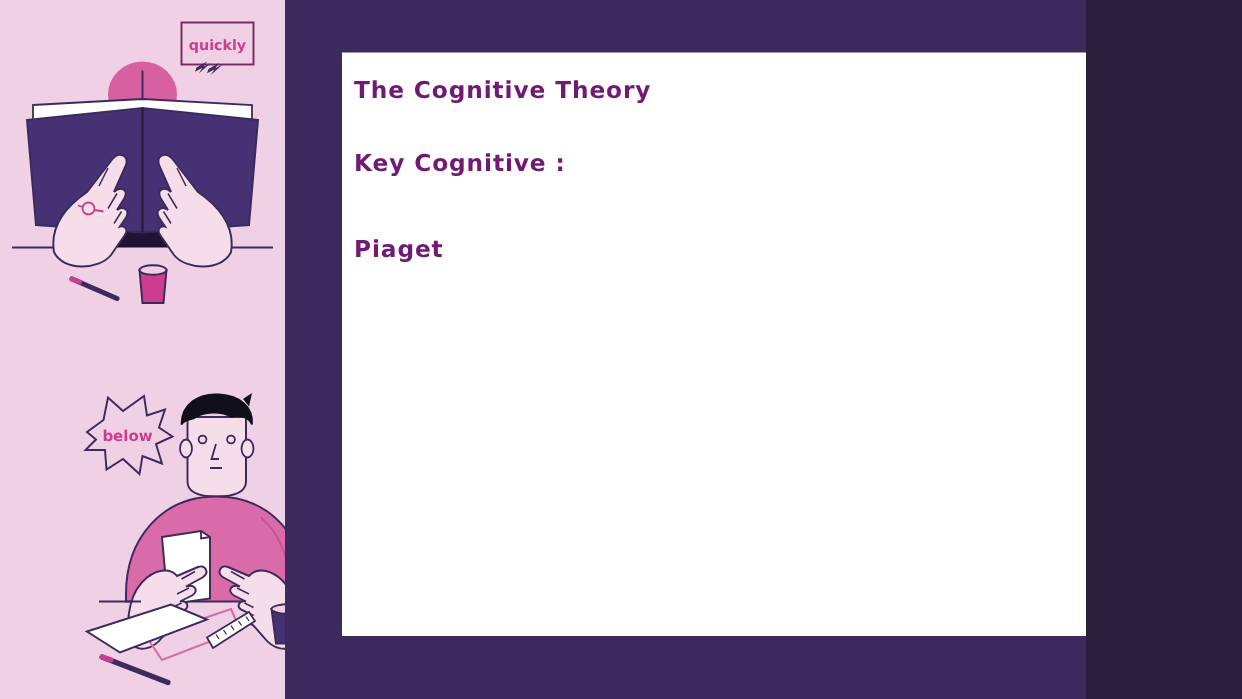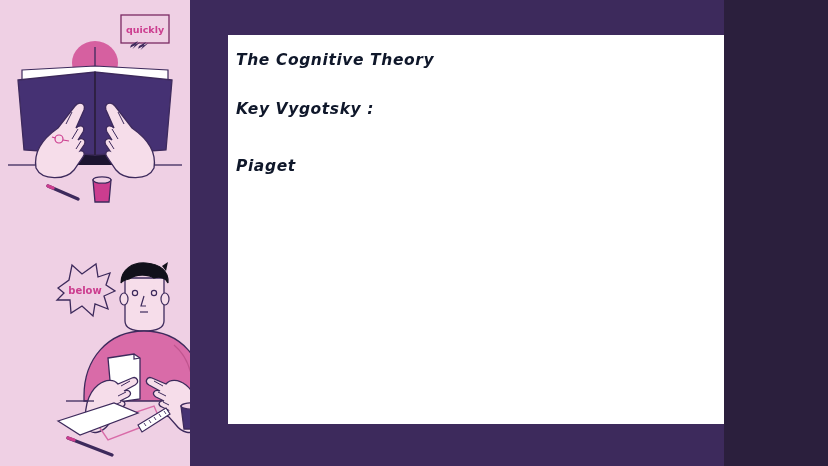--- a/index.html
+++ b/index.html
@@ -47,28 +47,27 @@
     height: 389px;
     background: #ffffff;
   }
   #text-block {
     position: absolute;
     left: 8px;
     top: 18px;
     right: 16px;
   }
   .line {
-    color: #0f172a;
+    color: #701a75;
     font-family: "DejaVu Sans", sans-serif;
     font-weight: bold;
     font-size: 15.5px;
     letter-spacing: 0.6px;
     line-height: 1.0;
     white-space: pre;
-    font-style: italic;
   }
   .gap-lg { height: 33px; }
   .tight { margin-top: 9px; }
 </style>
 </head>
 <body>
 
 <div id="slide">
 
   <div id="sidebar">
@@ -236,19 +235,19 @@
           <ellipse cx="158.5" cy="173" rx="13.5" ry="3.4" fill="#efd0e4" stroke="#3d2a5c" stroke-width="1.3"></ellipse>
         </g>
       </svg>
     </div>
   </div>
 
   <div id="content-panel">
     <div id="text-block">
       <div class="line">The Cognitive Theory</div>
       <div class="gap-lg"></div>
-      <div class="line">Key Vygotsky :</div>
+      <div class="line">Key Cognitive :</div>
       <div class="gap-lg"></div>
       <div class="line tight">Piaget</div>
     </div>
   </div>
 
 </div>
 
 </body></html>

